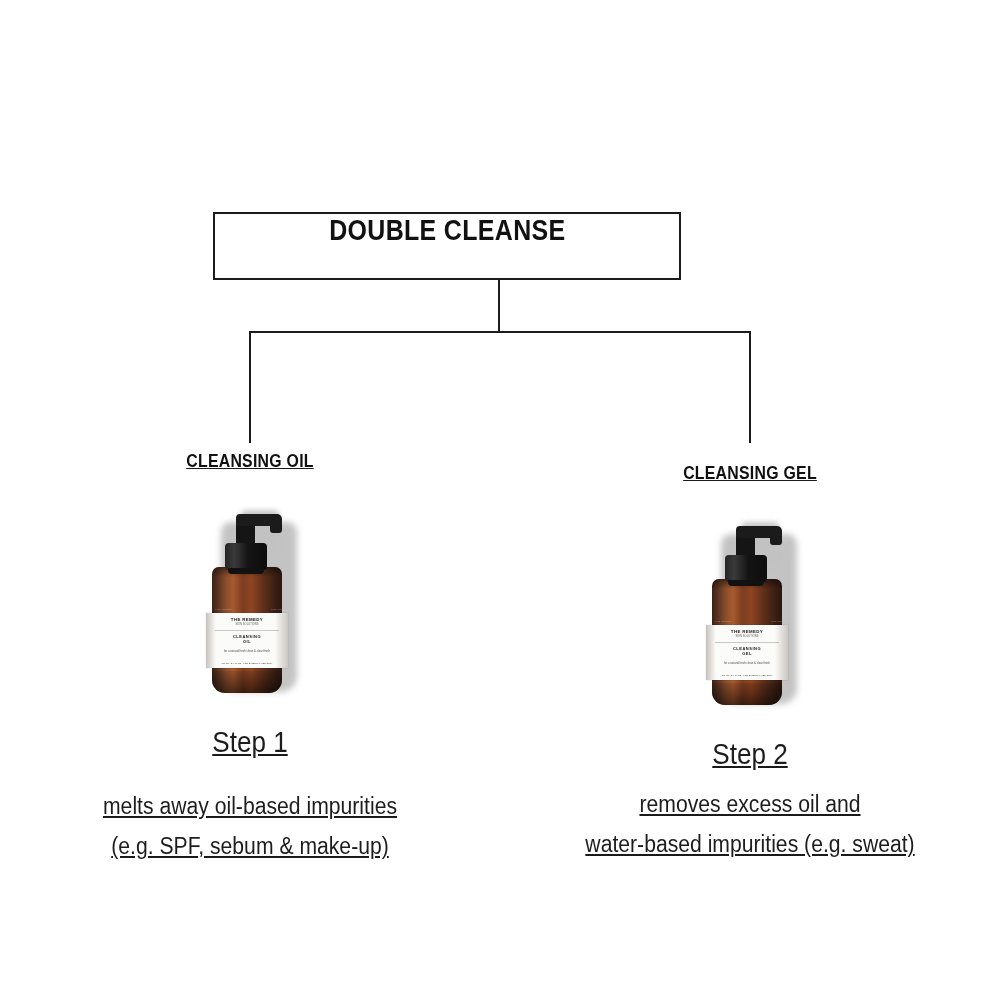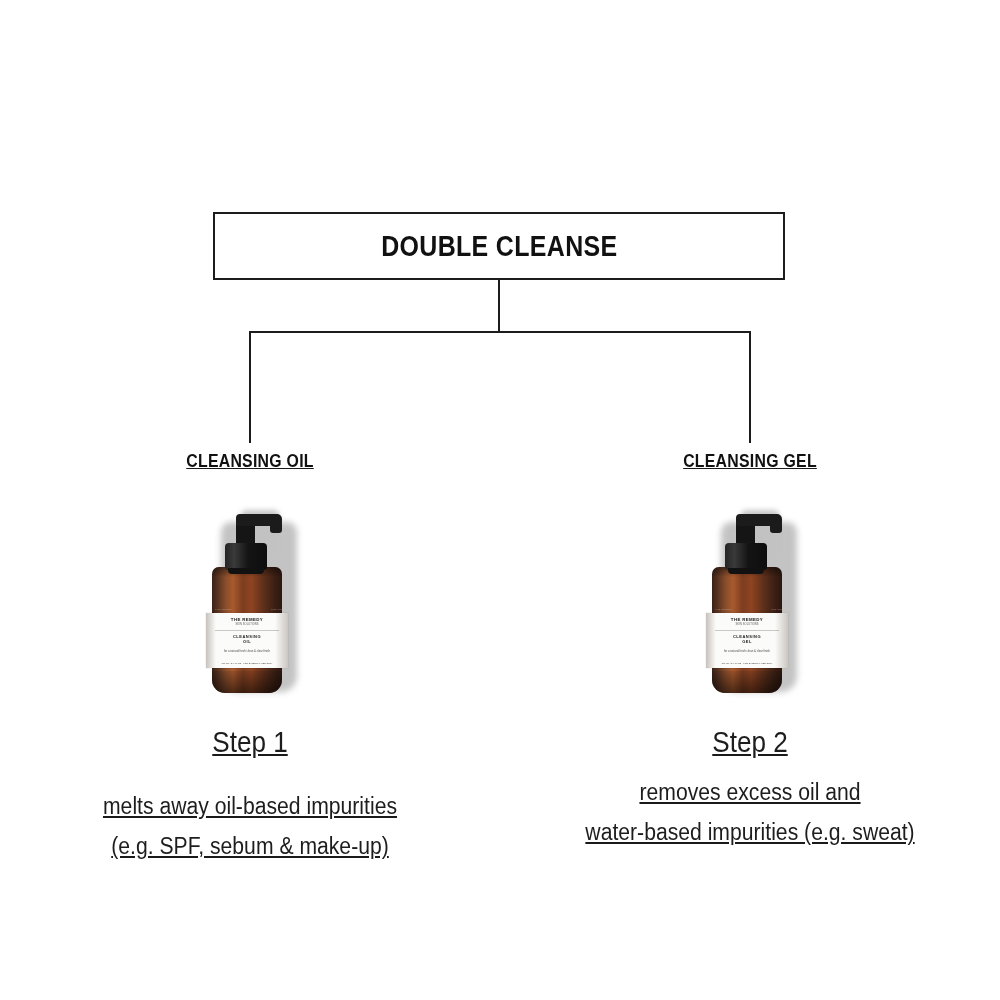--- a/index.html
+++ b/index.html
@@ -22,27 +22,26 @@
     left: 0; top: 0;
     width: 1000px;
     height: 1000px;
   }
 
   
   .title-box {
     position: absolute;
     left: 213px;
     top: 212px;
-    width: 572px;
+    width: 468px;
     height: 68px;
     border: 2px solid #1c1c1c;
     background: #ffffff;
     box-sizing: border-box;
     display: flex;
-    align-items: center;
     justify-content: center;
   }
   .title-text {
     font-family: "Liberation Sans Narrow", "Liberation Sans", sans-serif;
     font-weight: bold;
     font-size: 29px;
     letter-spacing: 0.4px;
     color: #111111;
     transform: scaleX(0.86);
     transform-origin: center;
@@ -81,21 +80,21 @@
 
   
   .branch {
     position: absolute;
     top: 450px;
     width: 460px;
     text-align: center;
     text-decoration: underline;
   }
   .branch-left  { left: 20px; }
-  .branch-right { left: 520px; }
+  .branch-right { left: 520px; margin-top: 12px; }
 
   .branch-title {
     font-family: "Liberation Sans Narrow", "Liberation Sans", sans-serif;
     font-weight: bold;
     font-size: 18px;
     letter-spacing: 0.3px;
     color: #111111;
     transform: scaleX(0.88);
     white-space: nowrap;
     margin: 0;

